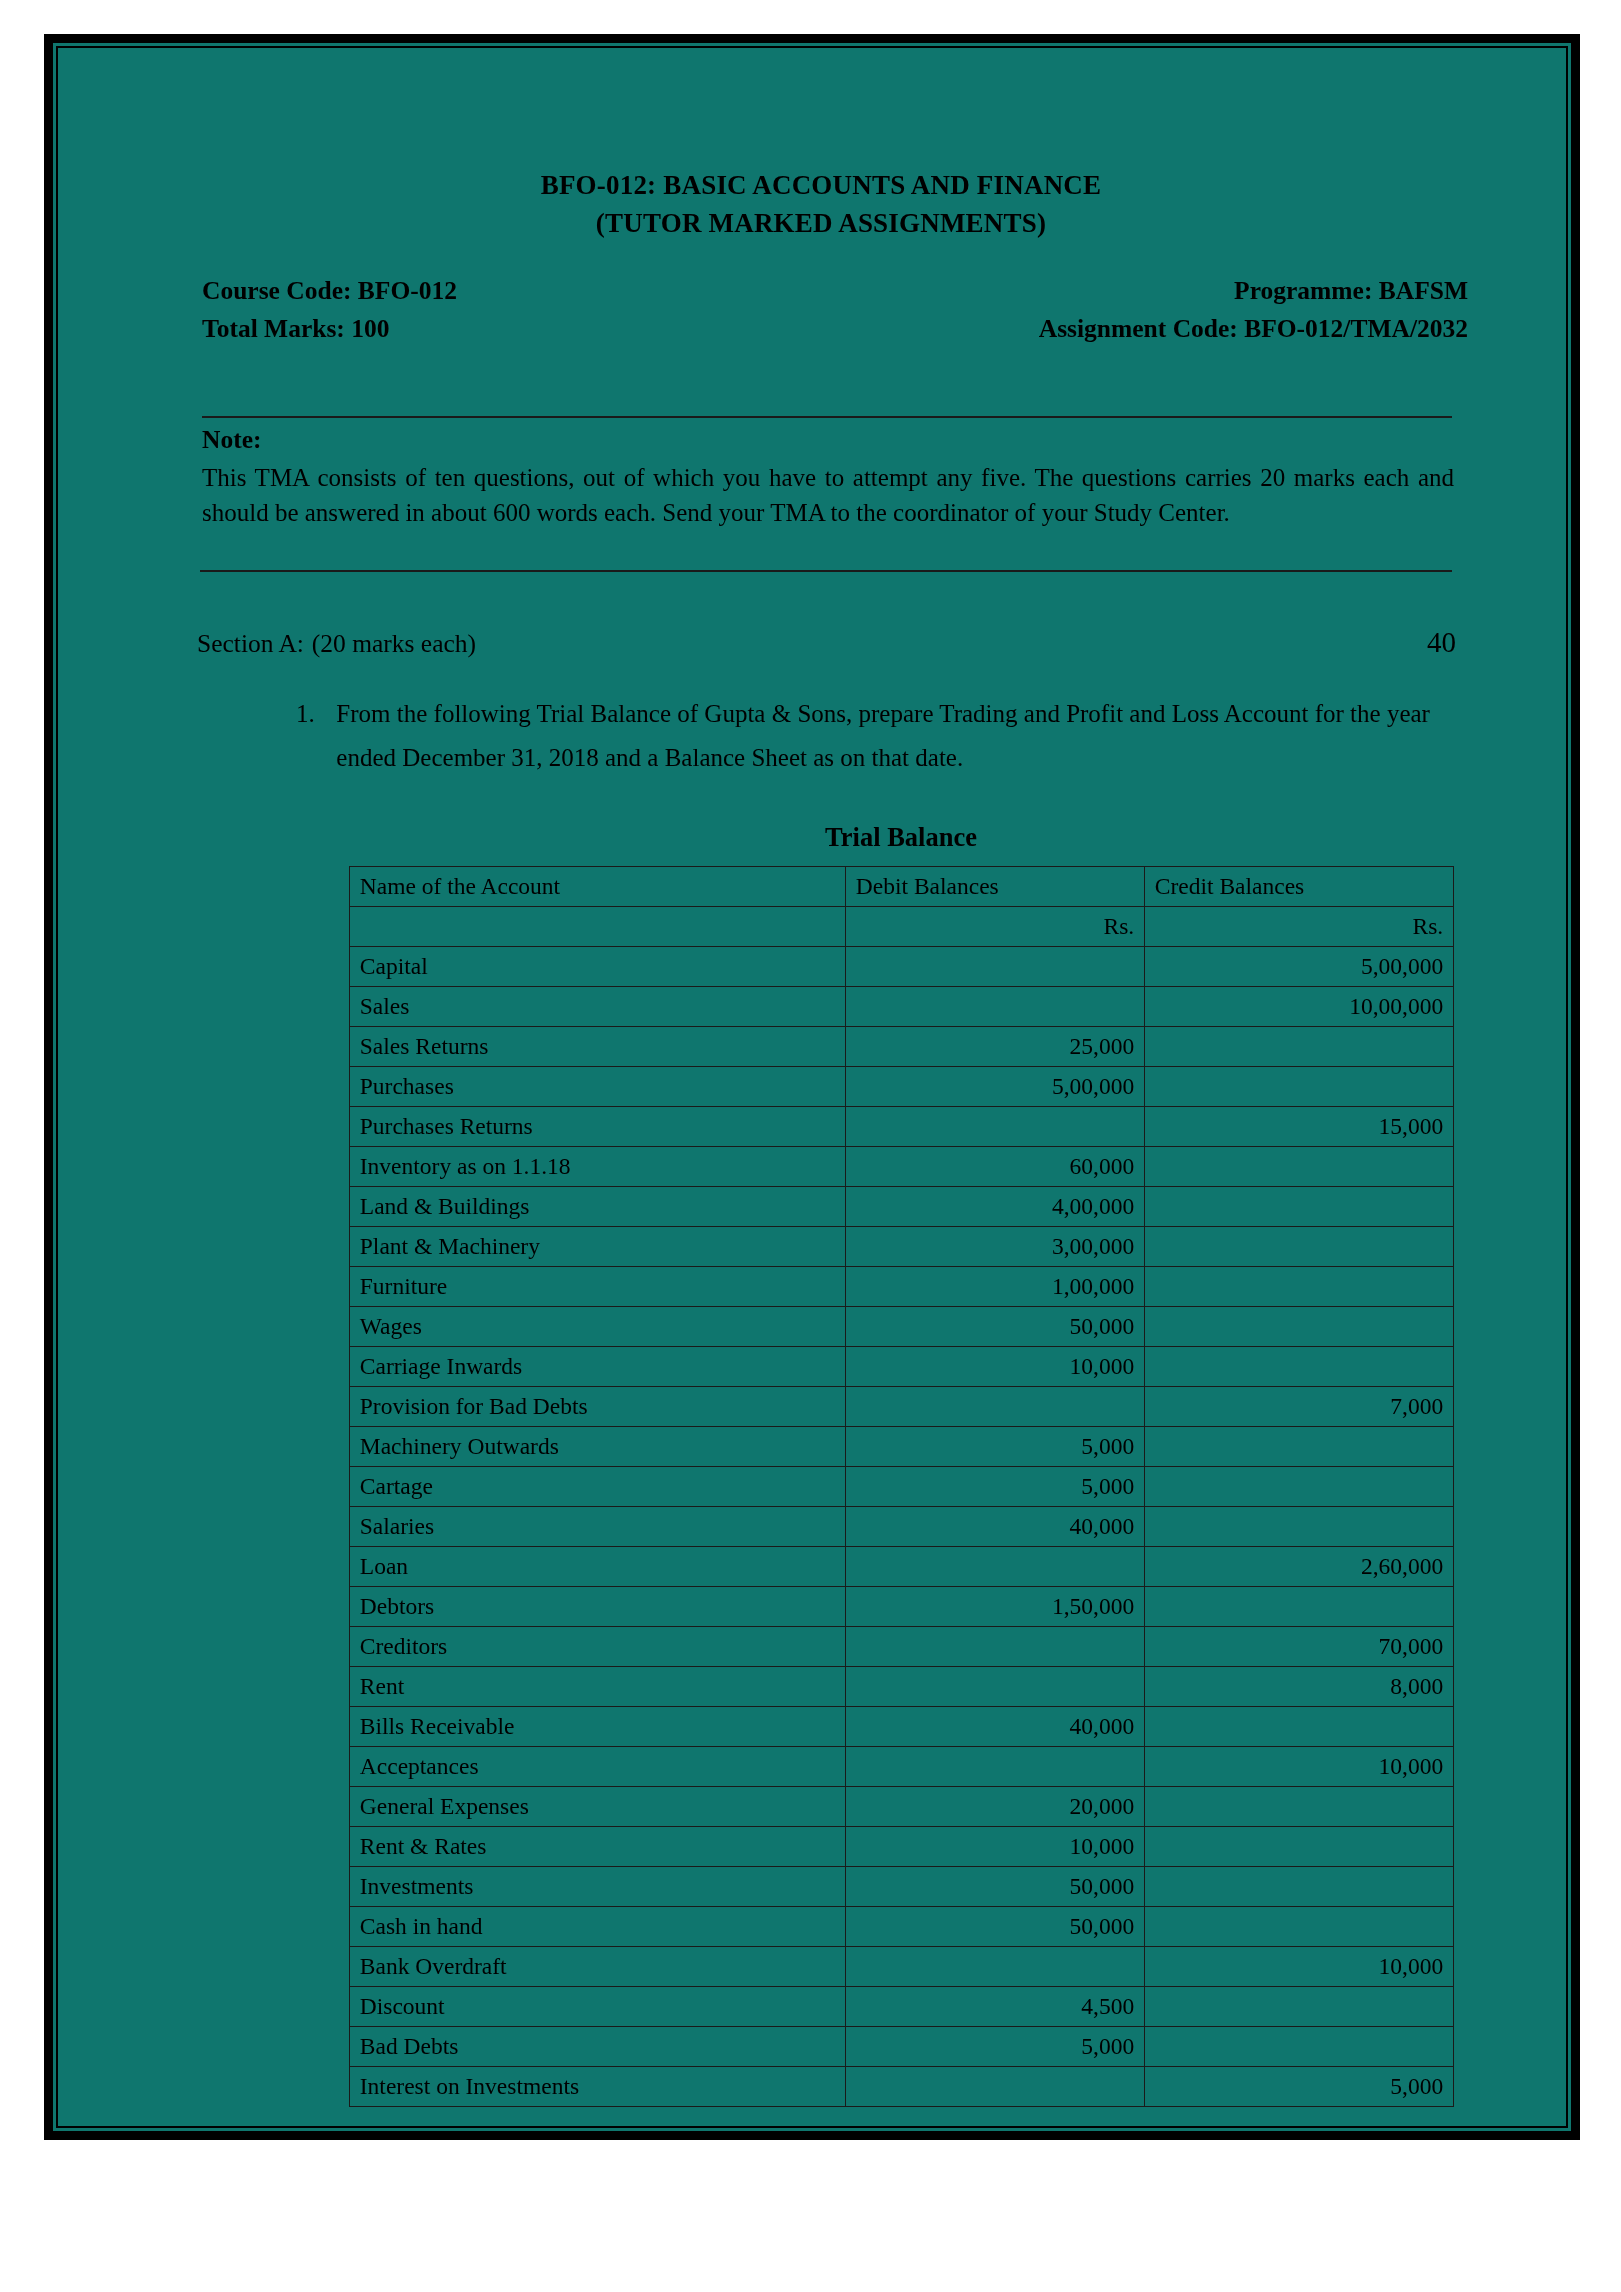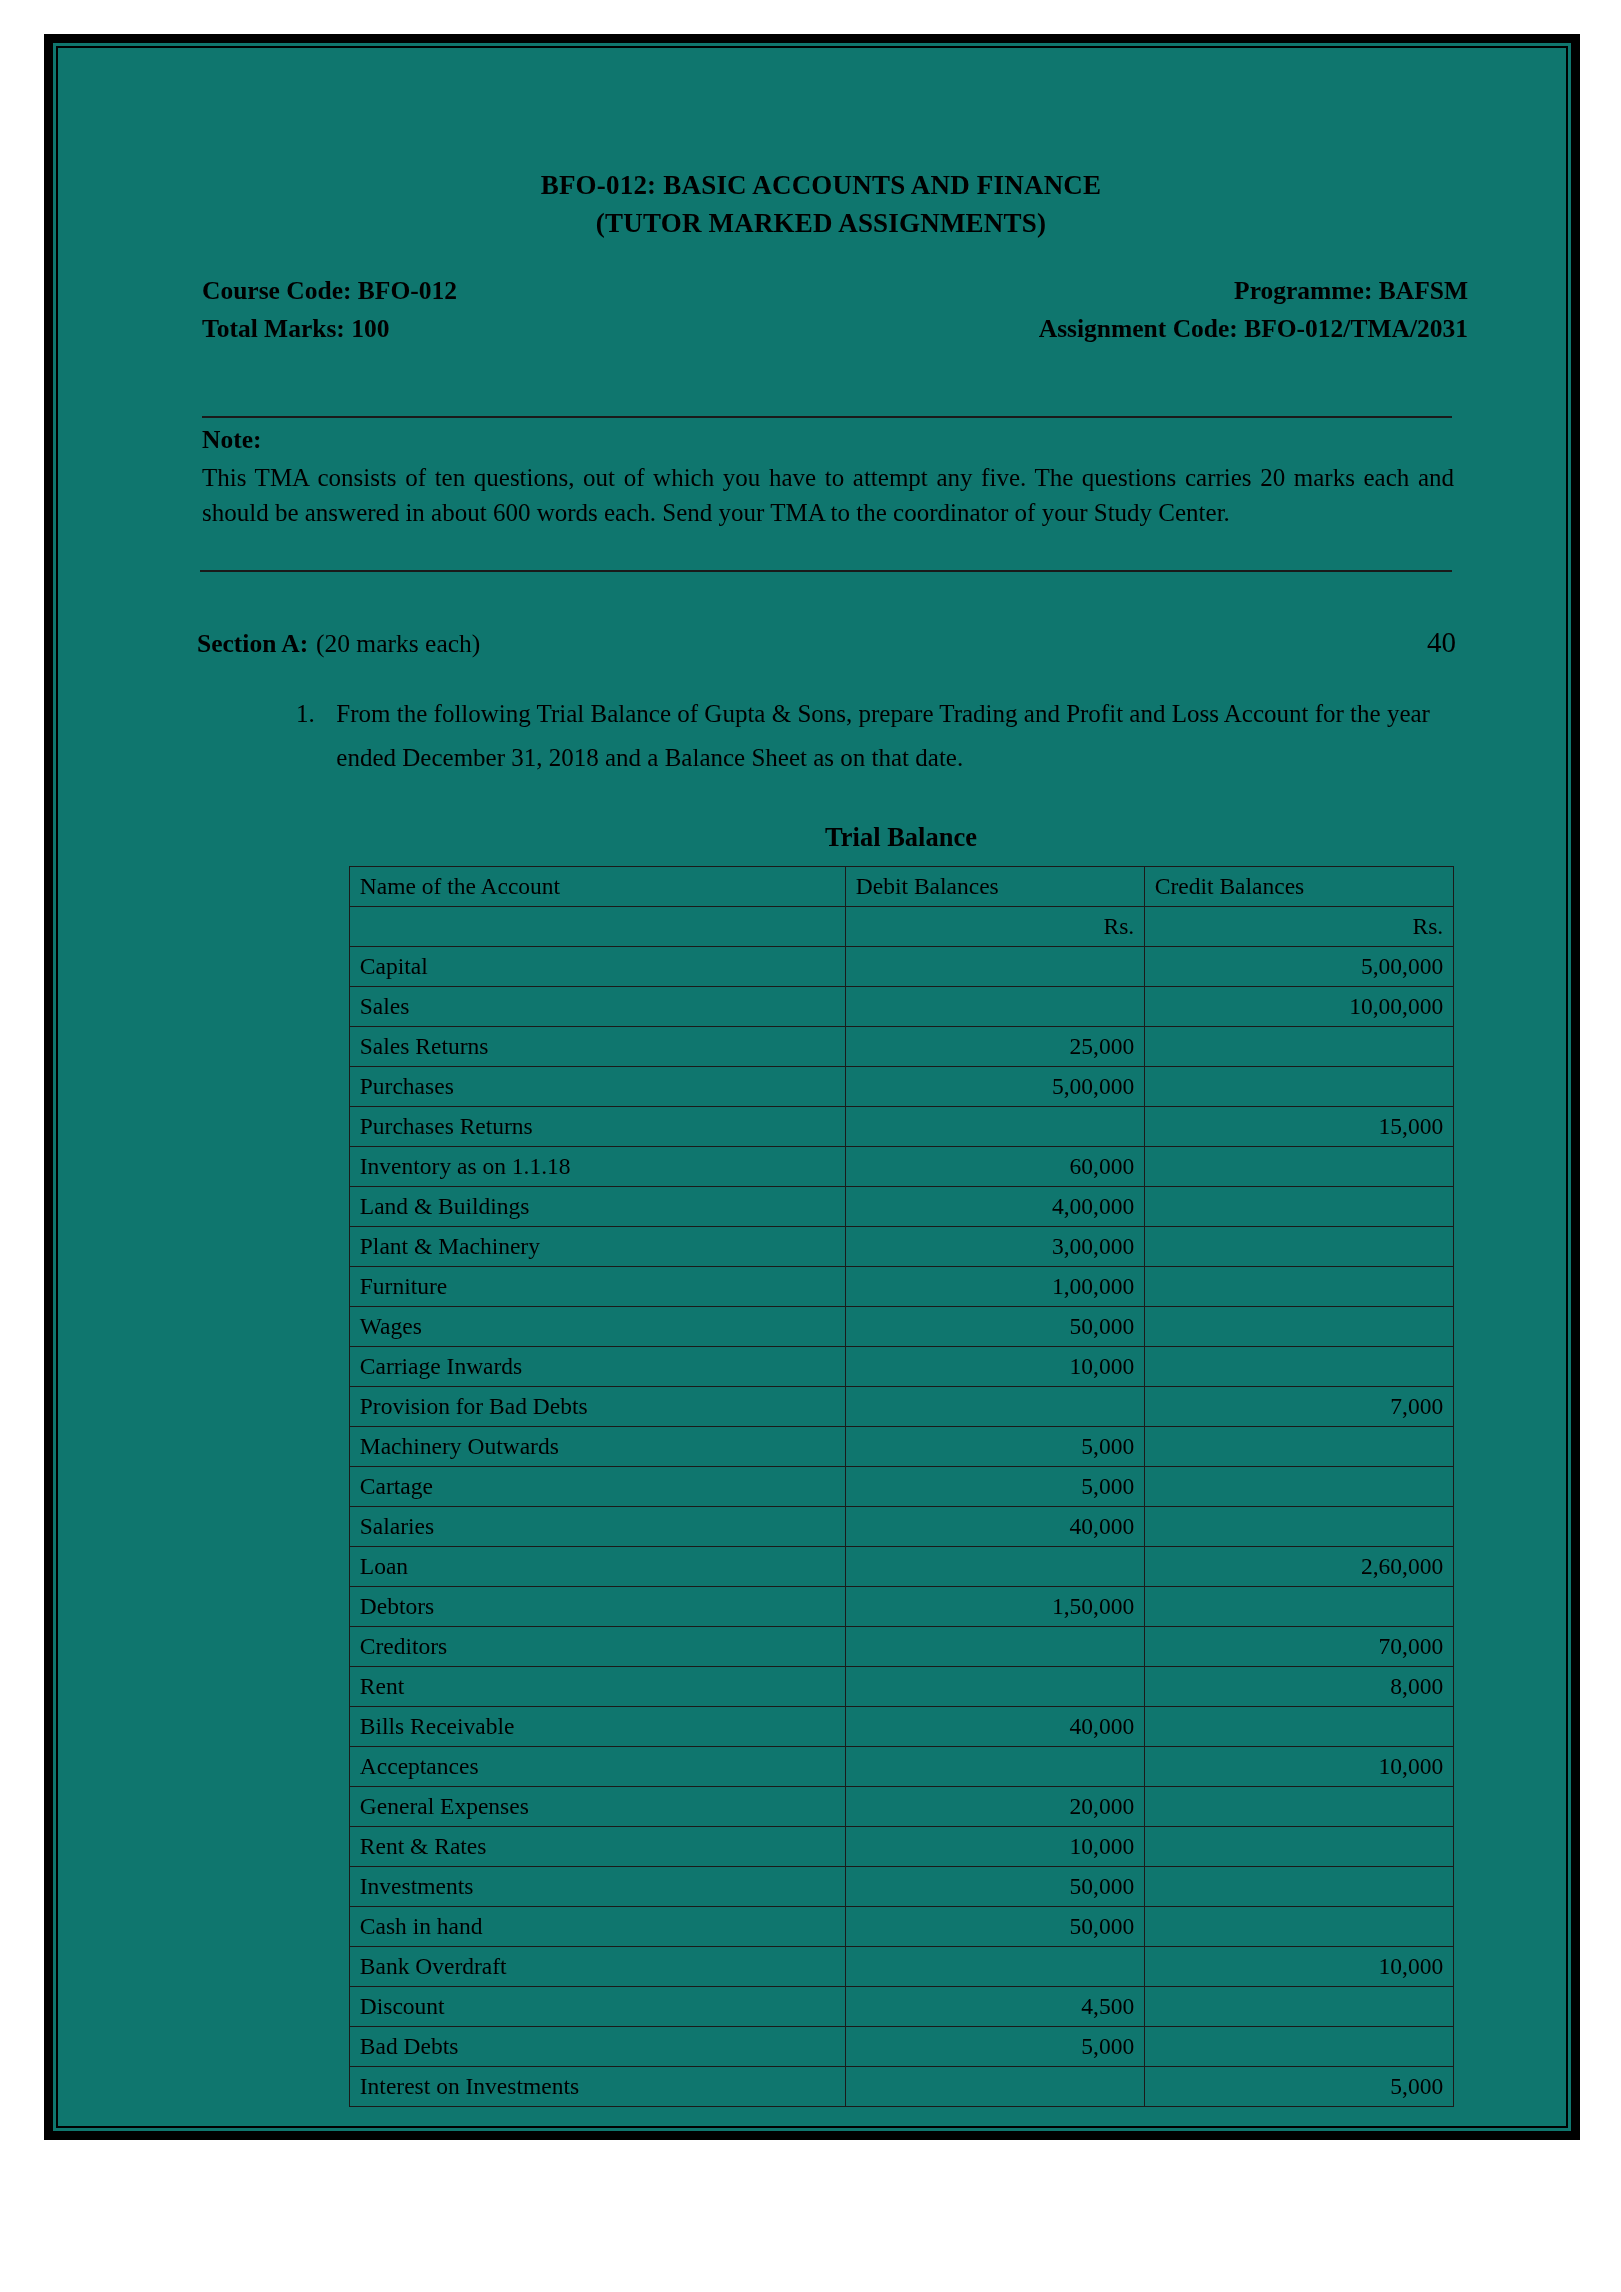--- a/index.html
+++ b/index.html
@@ -103,21 +103,21 @@
   #section-a-row {
     position: absolute;
     left: 144px;
     top: 583px;
     width: 1259px;
     display: flex;
     justify-content: space-between;
     align-items: baseline;
     font-size: 25.5px;
   }
-  #section-a-label { font-weight: bold; }
+  #section-a-label { font-weight: normal; }
   #section-a-sub { font-weight: normal; }
   #section-a-marks { font-weight: normal; font-size: 29px; }
   .sec-left { display: flex; gap: 7.8px; align-items: baseline; }
 
   
   #question-1 {
     position: absolute;
     left: 243px;
     top: 649px;
     width: 1161px;
@@ -178,21 +178,21 @@
 
     <div class="doc-title" id="title-line1">BFO-012: BASIC ACCOUNTS AND FINANCE</div>
     <div class="doc-title" id="title-line2">(TUTOR MARKED ASSIGNMENTS)</div>
 
     <div class="meta-row" id="meta-row-1">
       <span>Course Code: BFO-012</span>
       <span>Programme: BAFSM</span>
     </div>
     <div class="meta-row" id="meta-row-2">
       <span>Total Marks: 100</span>
-      <span>Assignment Code: BFO-012/TMA/2031</span>
+      <span>Assignment Code: BFO-012/TMA/2032</span>
     </div>
 
     <div class="hrule" id="rule-note-top"></div>
     <div id="note-label">Note:</div>
     <div id="note-body">This TMA consists of ten questions, out of which you have to attempt any five. The questions carries 20 marks each and should be answered in about 600 words each. Send your TMA to the coordinator of your Study Center.</div>
     <div class="hrule" id="rule-note-bottom"></div>
 
     <div id="section-a-row">
       <span class="sec-left">
         <span id="section-a-label">Section A:</span>

